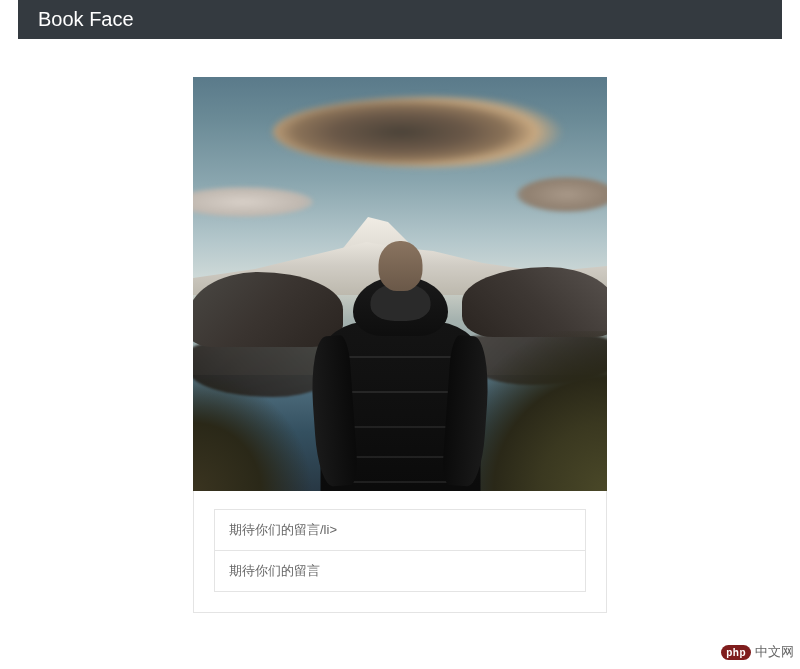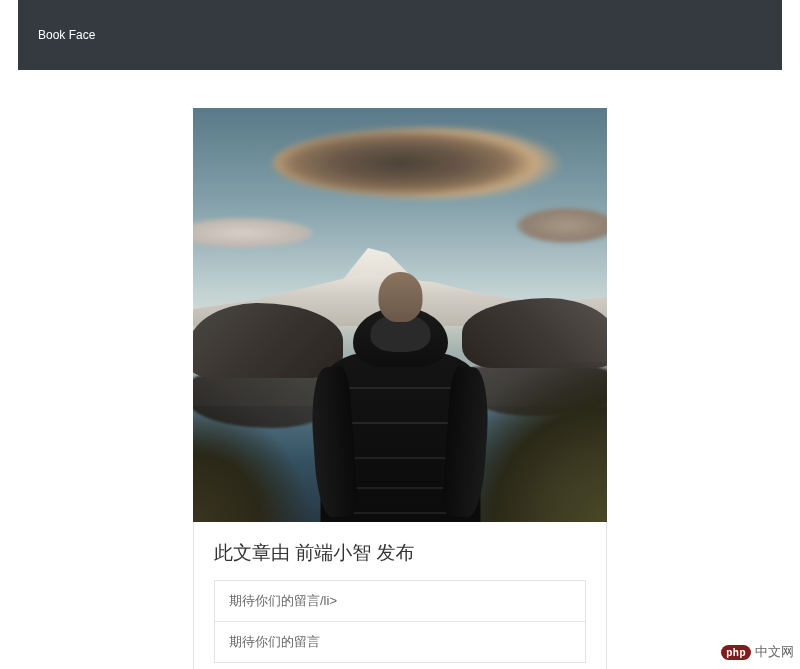--- a/index.html
+++ b/index.html
@@ -11,23 +11,23 @@
       font-family: -apple-system, BlinkMacSystemFont, "Segoe UI", "Microsoft YaHei", sans-serif;
       background: #ffffff;
       width: 800px;
       height: 669px;
       overflow: hidden;
       position: relative;
     }
     .navbar {
       background: #343a40;
       color: #ffffff;
-      padding: 28px 20px;
+      padding: 8px 20px;
       margin: 0 18px;
-      font-size: 12px;
+      font-size: 20px;
       font-weight: 400;
     }
     .content-area {
       display: flex;
       justify-content: center;
       padding-top: 38px;
     }
     .card {
       width: 414px;
       background: #ffffff;
@@ -353,21 +353,20 @@
         </div>
         <div class="arm-left"></div>
         <div class="arm-right"></div>
         <div class="hood"></div>
         <div class="hood-inner"></div>
         <div class="head"></div>
       </div>
     </div>
 
     <div class="card-body">
-      <div class="post-title">此文章由 前端小智 发布</div>
       <ul class="comment-list">
         <li class="comment-item">期待你们的留言/li&gt;</li>
         <li class="comment-item">期待你们的留言</li>
       </ul>
     </div>
 
   </div>
 </div>
 
 <div class="watermark">

